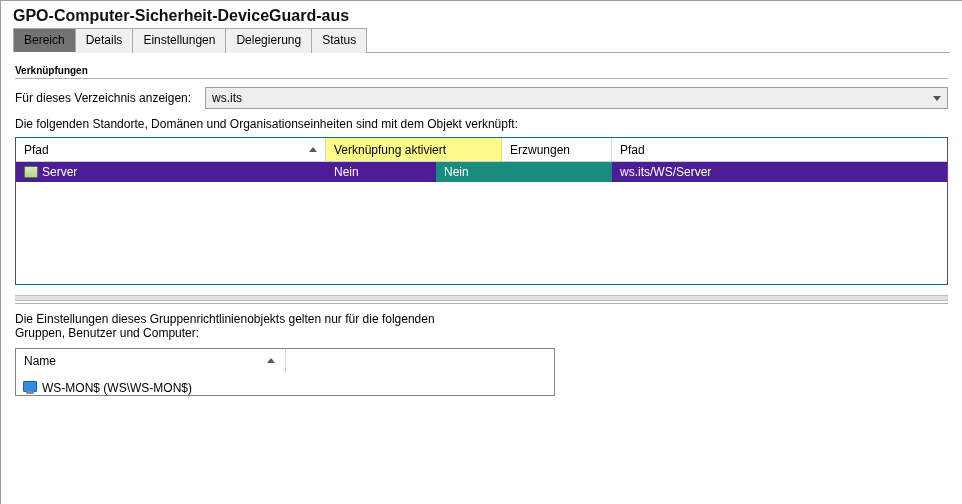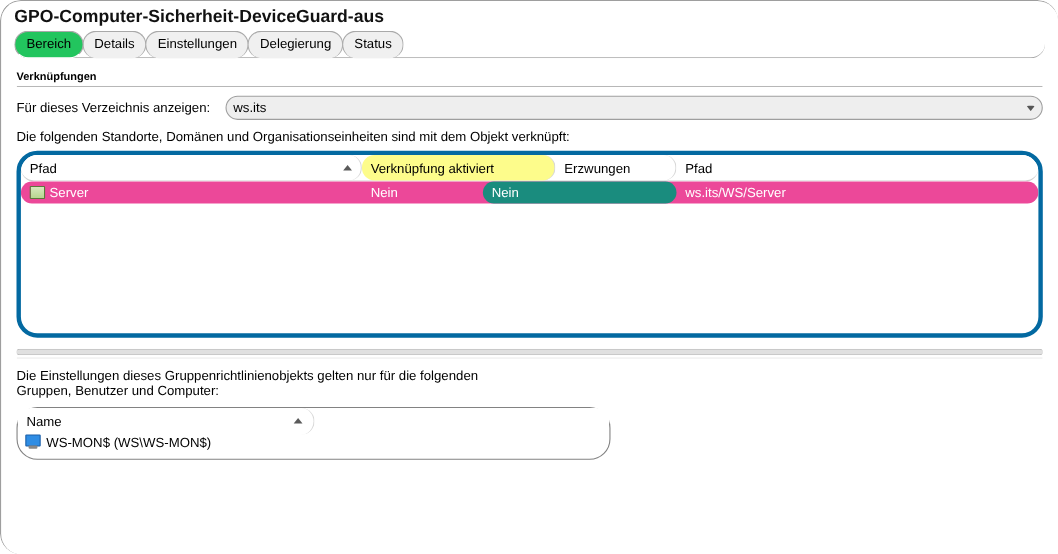--- a/index.html
+++ b/index.html
@@ -1,15 +1,15 @@
 <!DOCTYPE html>
 <html><head>
 <meta charset="utf-8">
 <style>
-  * { box-sizing: border-box; border-radius: 19px; }
+  * { box-sizing: border-box; }
   body {
     margin: 0;
     font-family: "Segoe UI", Tahoma, sans-serif;
     font-size: 12px;
     background: #fff;
     color: #000;
     width: 962px;
     height: 504px;
     overflow: hidden;
   }
@@ -36,21 +36,21 @@
     border: 1px solid #a9a9a9;
     border-bottom: none;
     background: #f0f0f0;
     margin-right: -1px;
     font-size: 12px;
     position: relative;
     top: 1px;
     cursor: default;
   }
   .tab.active {
-    background: #22c55e;
+    background: #737373;
     border-bottom: 1px solid #fff;
     z-index: 2;
   }
   .panel {
     padding: 6px 14px 0 14px;
   }
   .section-title {
     font-weight: 700;
     font-size: 10px;
     margin: 6px 0 2px 0;
@@ -75,22 +75,22 @@
     background: #eee;
     height: 22px;
     padding: 0 6px;
     justify-content: space-between;
     gap: 44px;
   }
   .desc {
     margin: 8px 0 6px 0;
   }
   .table-wrap {
-    border: 4px solid #0369a1;
-    height: 170px;
+    border: 1px solid #0369a1;
+    height: 148px;
     overflow: hidden;
     background: #fff;
   }
   .thead {
     display: flex;
     background: #fff;
     border-bottom: 1px solid #cfcfcf;
     height: 24px;
     align-items: stretch;
   }
@@ -115,21 +115,21 @@
     background: #fdfc8b;
   }
   .c1 { width: 310px; }
   .c2 { width: 110px; }
   .c3 { width: 176px; }
   .c4 { flex: 1; border-right: none; }
   .trow {
     display: flex;
     height: 20px;
     align-items: center;
-    background: #ec4899;
+    background: #4c1d95;
     color: #fff;
   }
   .td { padding: 0 8px; display: flex; align-items: center; gap: 4px; }
   .td.hlcell { background: #1a8c7e; align-self: stretch; }
   .ou-icon {
     width: 14px; height: 12px;
     background: linear-gradient(#d7e9be,#b7d68f);
     border: 1px solid #5a7a3a;
     border-radius: 1px;
     display: inline-block;
@@ -165,21 +165,21 @@
   .fth.sorted::after {
     content: "";
     position: absolute;
     right: 10px; top: 9px;
     border-left: 4px solid transparent;
     border-right: 4px solid transparent;
     border-bottom: 5px solid #5a5a5a;
   }
   .frow {
     display: flex;
-    align-items: flex-start;
+    align-items: flex-end;
     height: 22px;
     padding: 0 6px;
     gap: 4px;
   }
   .comp-icon {
     width: 16px; height: 14px; position: relative; display: inline-block;
   }
   .comp-icon::before {
     content: ""; position: absolute; left: 1px; top: 0;
     width: 12px; height: 9px; background: #2f8de4;

